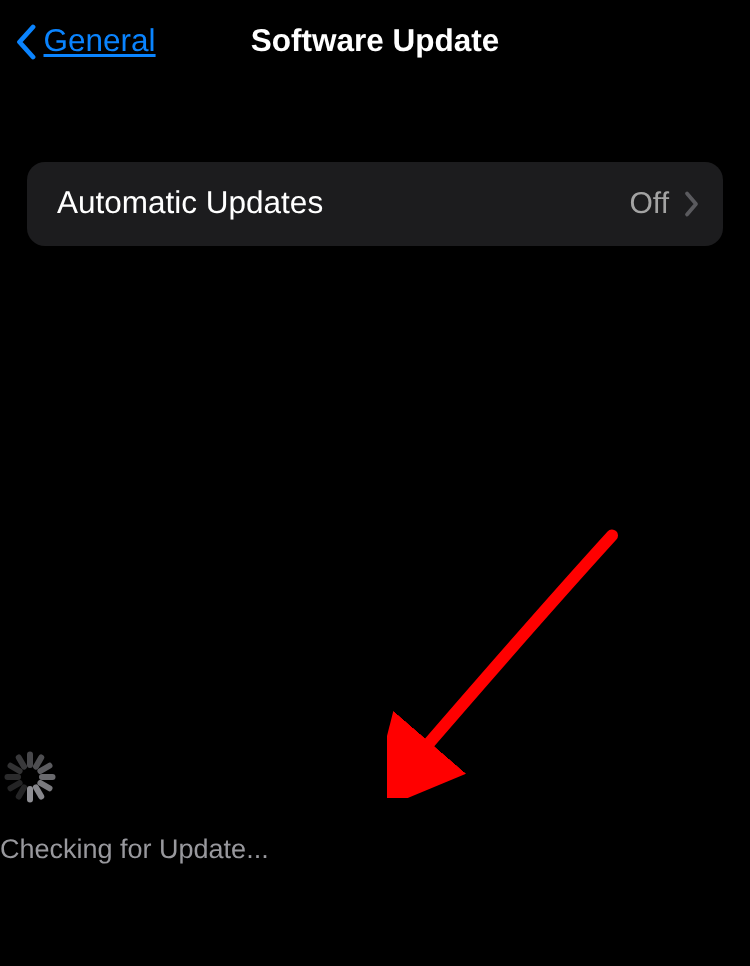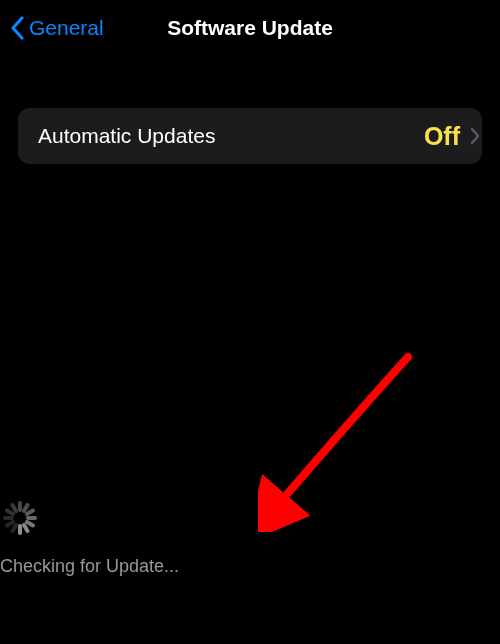--- a/index.html
+++ b/index.html
@@ -22,20 +22,21 @@
       position: relative;
       padding: 0 10px;
     }
     .back-button {
       display: flex;
       align-items: center;
       color: #0a84ff;
       font-size: 21px;
       cursor: pointer;
       z-index: 2;
+      text-decoration: underline;
     }
     .back-chevron {
       width: 14px;
       height: 24px;
       margin-right: 5px;
     }
     .nav-title {
       position: absolute;
       left: 0;
       right: 0;
@@ -47,33 +48,32 @@
     }
     .content {
       padding: 52px 18px 0 18px;
     }
     .list-cell {
       background: #1c1c1e;
       border-radius: 12px;
       display: flex;
       align-items: center;
       height: 56px;
-      padding: 0 2px 0 20px;
+      padding: 0 16px 0 20px;
       cursor: pointer;
     }
     .cell-label {
       color: #fff;
       font-size: 21px;
       flex: 1;
     }
     .cell-value {
-      color: #fde047;
-      font-size: 25px;
+      color: #a3a3a3;
+      font-size: 20px;
       margin-right: 10px;
-      font-weight: bold;
     }
     .disclosure {
       width: 10px;
       height: 18px;
       color: #5a5a5e;
     }
     .loading-area {
       position: absolute;
       left: 0;
       right: 0;

